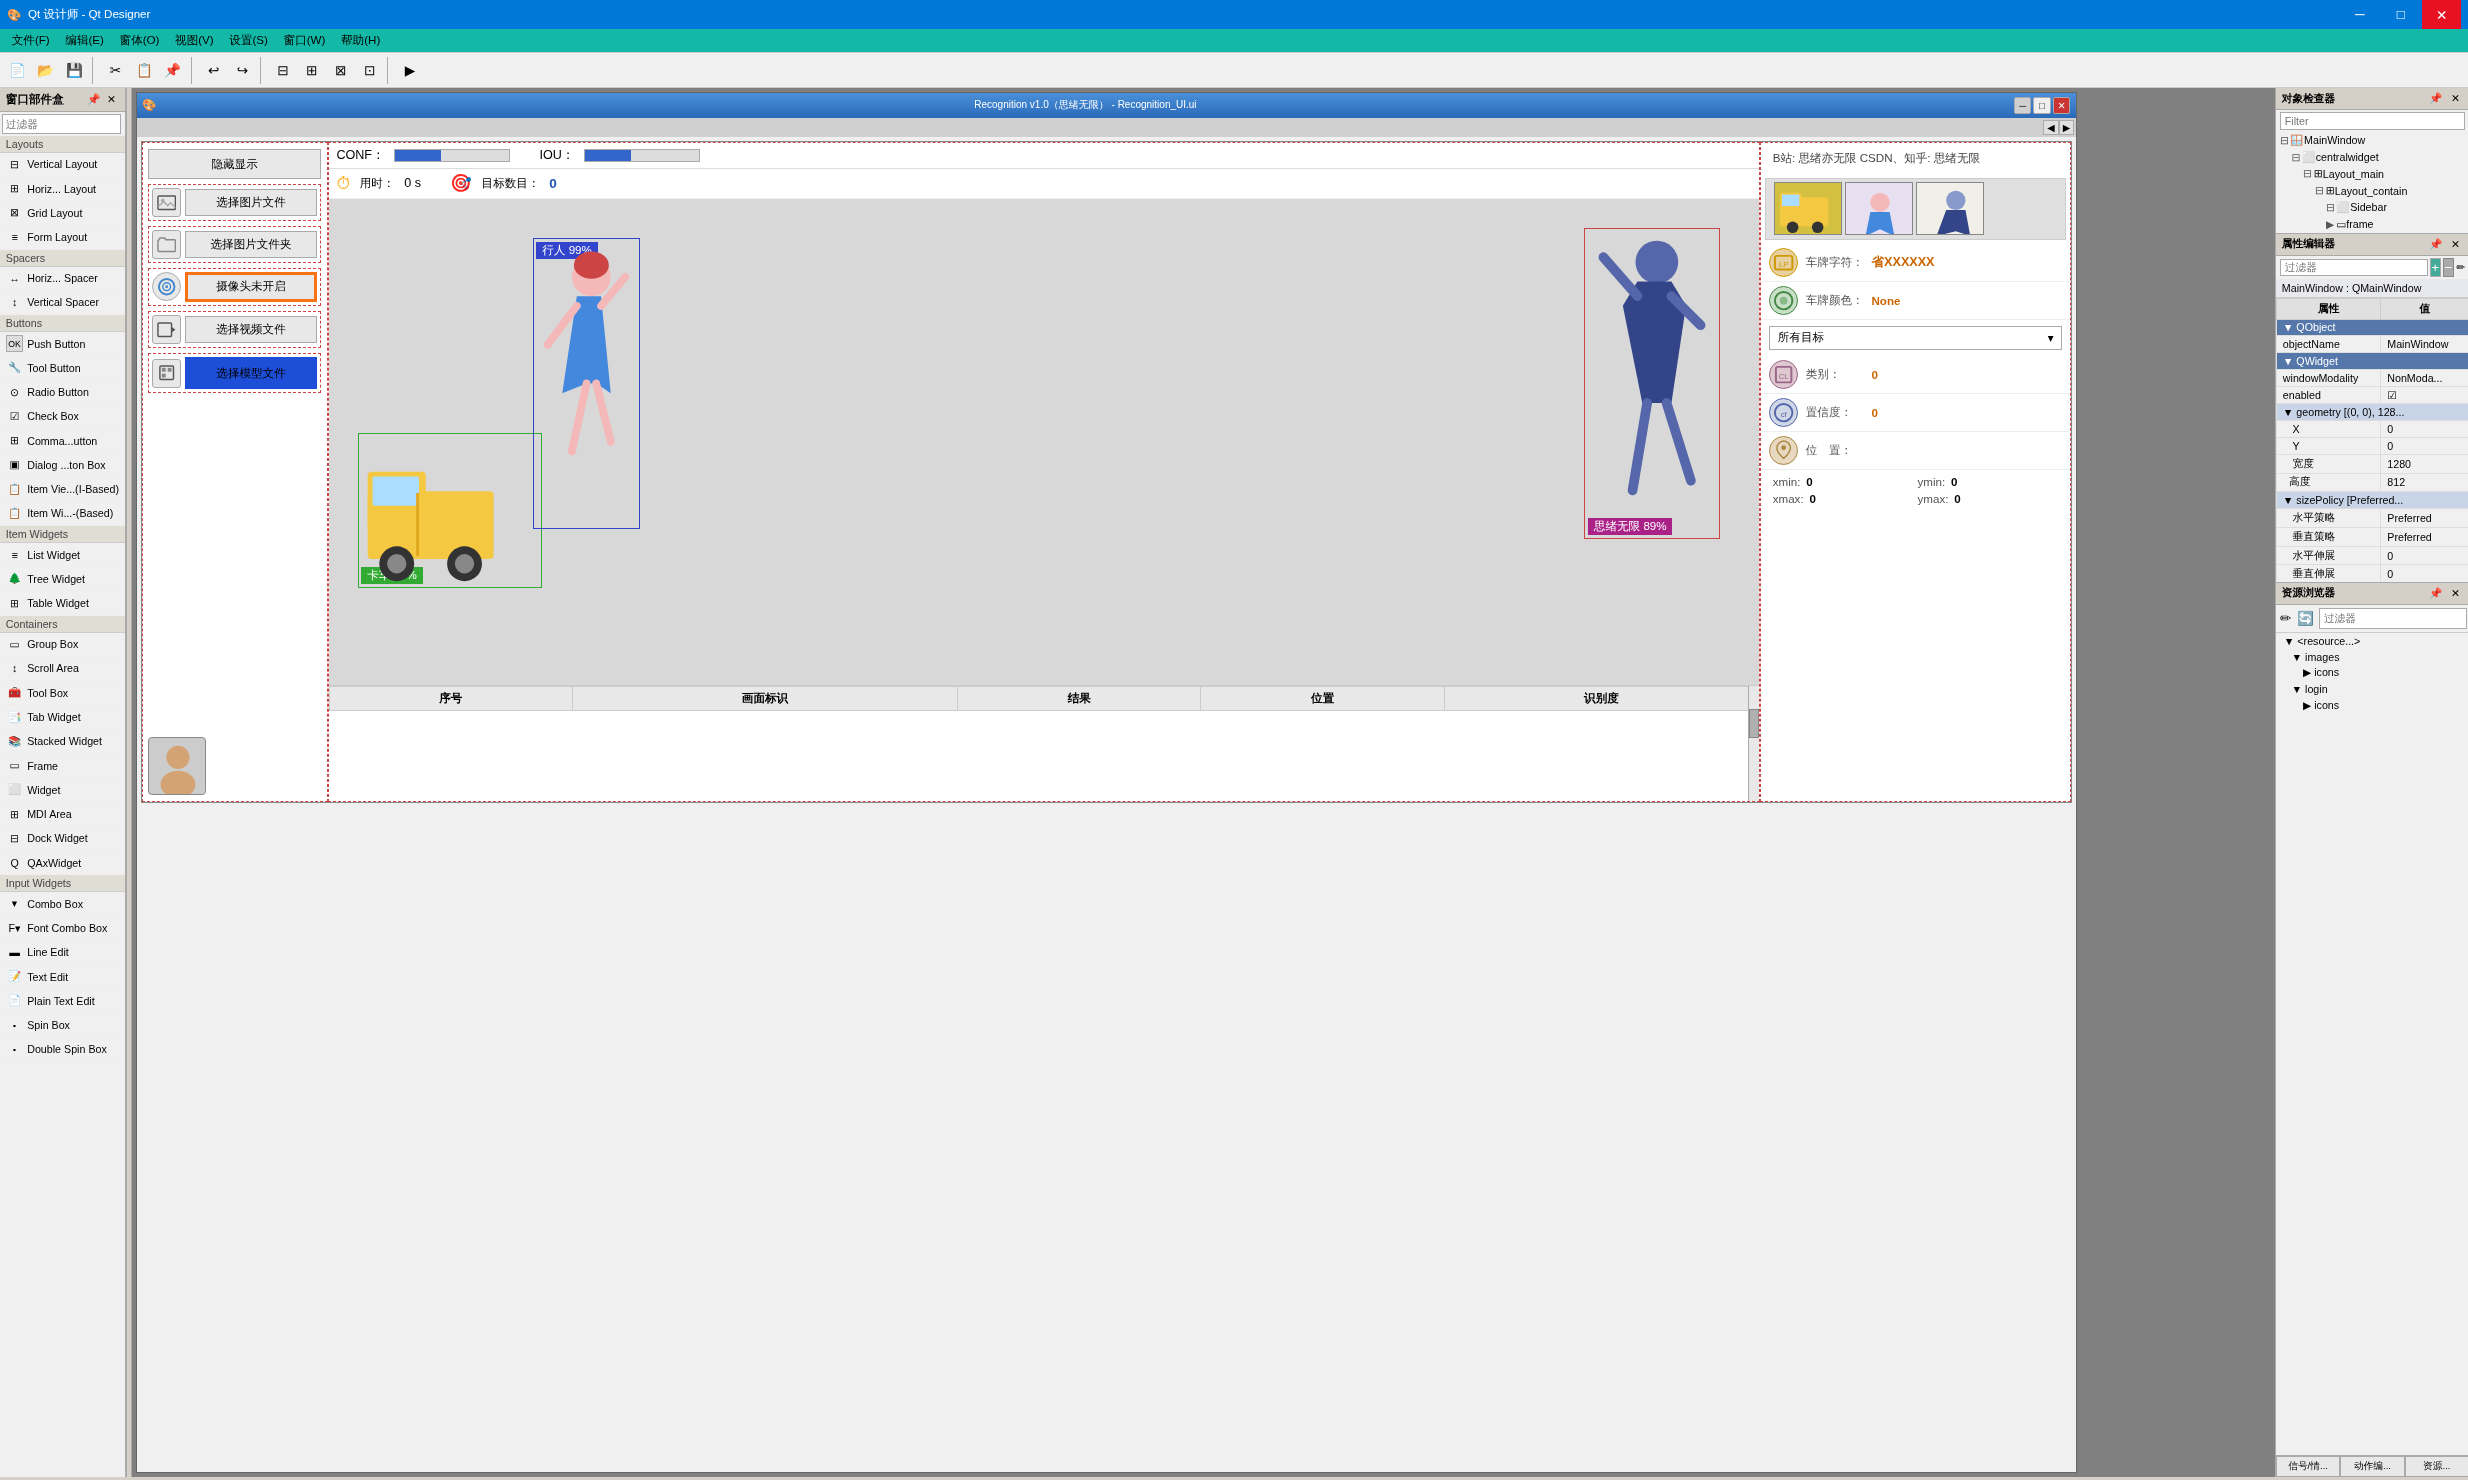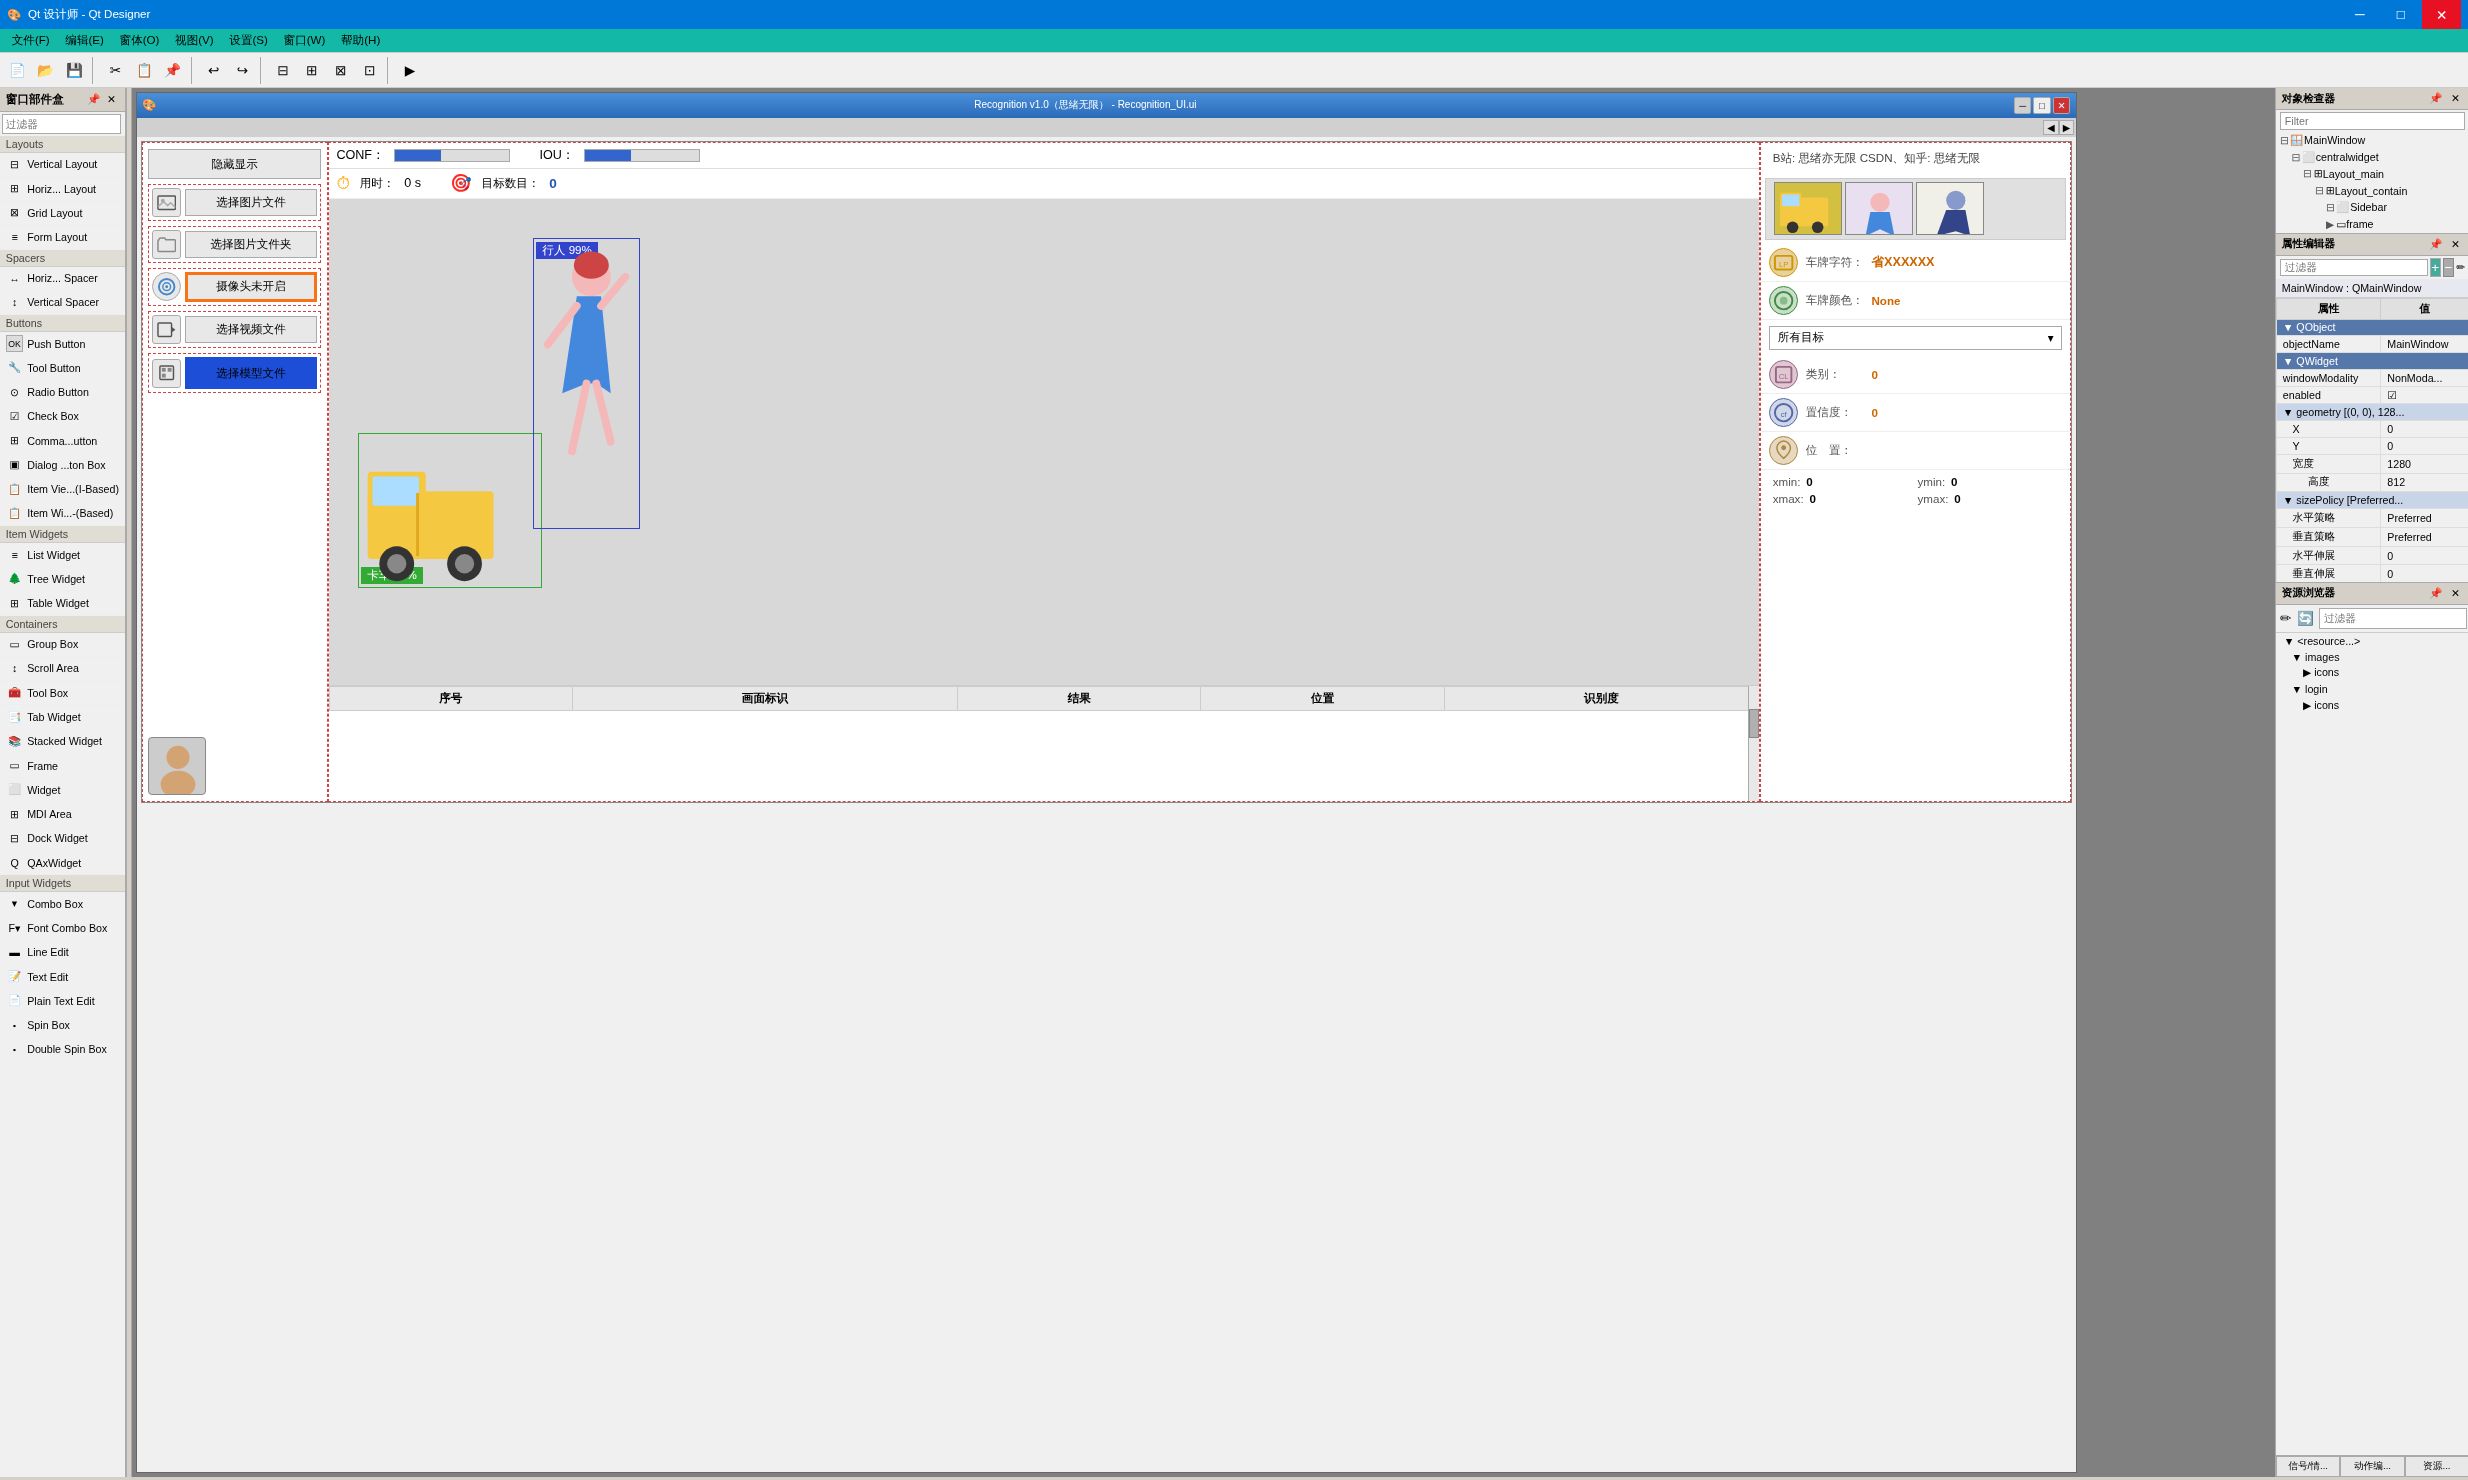--- a/index.html
+++ b/index.html
@@ -425,20 +425,35 @@
                     <path d="M45 60 L30 160 L55 150 L65 150 L80 160 L70 60 Z" fill="#4488dd"></path>
 
                     <line x1="45" y1="70" x2="15" y2="110" stroke="#f5b8b8" stroke-width="8" stroke-linecap="round"></line>
                     <line x1="70" y1="70" x2="95" y2="40" stroke="#f5b8b8" stroke-width="8" stroke-linecap="round"></line>
 
                     <line x1="55" y1="150" x2="40" y2="220" stroke="#f5b8b8" stroke-width="8" stroke-linecap="round"></line>
                     <line x1="65" y1="150" x2="80" y2="210" stroke="#f5b8b8" stroke-width="8" stroke-linecap="round"></line>
                   </svg>
                 </div>
 
+                <div style="position:absolute;right:39px;top:29px;width:136px;height:311px;">
+                  <div style="position:absolute;top:0;left:0;right:0;bottom:0;border:1.9px solid #cc4444;"></div>
+                  <div style="position:absolute;bottom:3.9px;left:3.9px;background:#aa2288;color:white;padding:1px 5.8px;font-size:11.6px;">思绪无限 89%</div>
+
+                  <svg width="136" height="311" viewBox="0 0 140 320" style="position:absolute;top:0;left:0;">
+                    <circle cx="75" cy="35" r="22" fill="#5566aa"></circle>
+                    <path d="M55 55 L40 80 L60 180 L90 180 L105 80 L90 55 Z" fill="#334488"></path>
+
+                    <line x1="55" y1="70" x2="20" y2="30" stroke="#5566aa" stroke-width="10" stroke-linecap="round"></line>
+                    <line x1="90" y1="70" x2="120" y2="100" stroke="#5566aa" stroke-width="10" stroke-linecap="round"></line>
+
+                    <line x1="65" y1="180" x2="50" y2="270" stroke="#5566aa" stroke-width="10" stroke-linecap="round"></line>
+                    <line x1="85" y1="180" x2="110" y2="260" stroke="#5566aa" stroke-width="10" stroke-linecap="round"></line>
+                  </svg>
+                </div>
               </div>
 
               <div style="height:116px;background:white;border-top:1px solid #ccc;overflow:hidden;position:relative;">
                 <table class="results-table" style="width:100%;border-collapse:collapse;font-size:11.6px;">
                   <thead>
                     <tr>
                       <th style="border:1px solid #ccc;padding:3.9px 7.8px;background:#e8e8e8;">序号</th>
                       <th style="border:1px solid #ccc;padding:3.9px 7.8px;background:#e8e8e8;">画面标识</th>
                       <th style="border:1px solid #ccc;padding:3.9px 7.8px;background:#e8e8e8;">结果</th>
                       <th style="border:1px solid #ccc;padding:3.9px 7.8px;background:#e8e8e8;">位置</th>
@@ -669,21 +684,21 @@
               </tr>
             <tr>
                 <td style="padding-left:15.5px;">Y</td>
                 <td>0</td>
               </tr>
             <tr>
                 <td style="padding-left:15.5px;">宽度</td>
                 <td>1280</td>
               </tr>
             <tr>
-                <td style="padding-left:31px;">高度</td>
+                <td style="padding-left:12px;">高度</td>
                 <td>812</td>
               </tr>
             <tr style="background:#c8d4e8;">
                 <td colspan="2">▼ sizePolicy [Preferred...</td>
               </tr>
             <tr>
                 <td style="padding-left:15.5px;">水平策略</td>
                 <td>Preferred</td>
               </tr>
             <tr>

